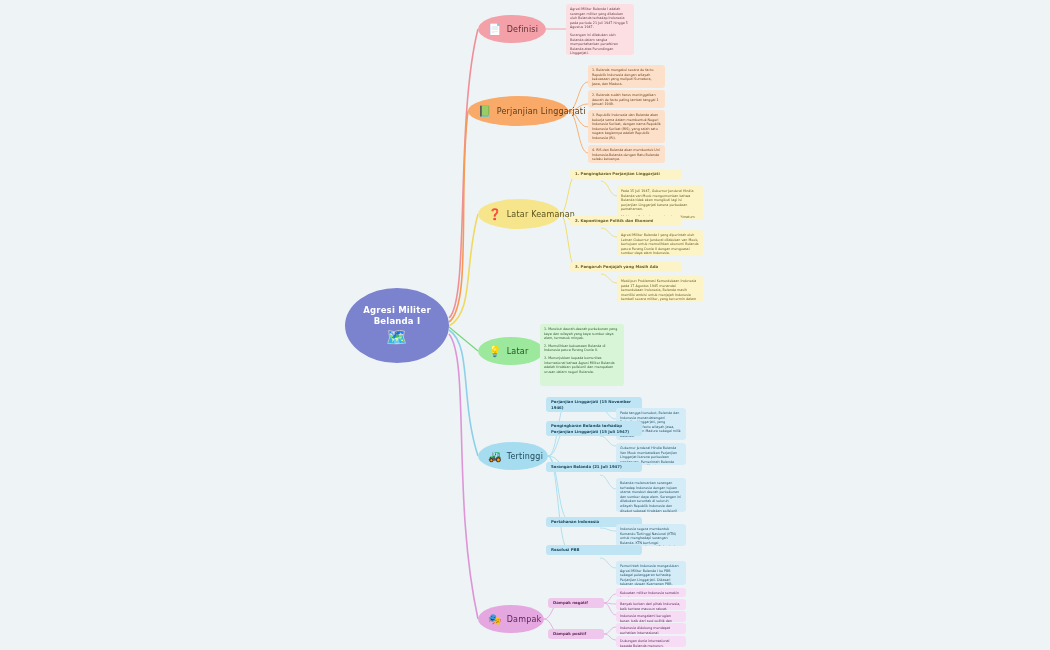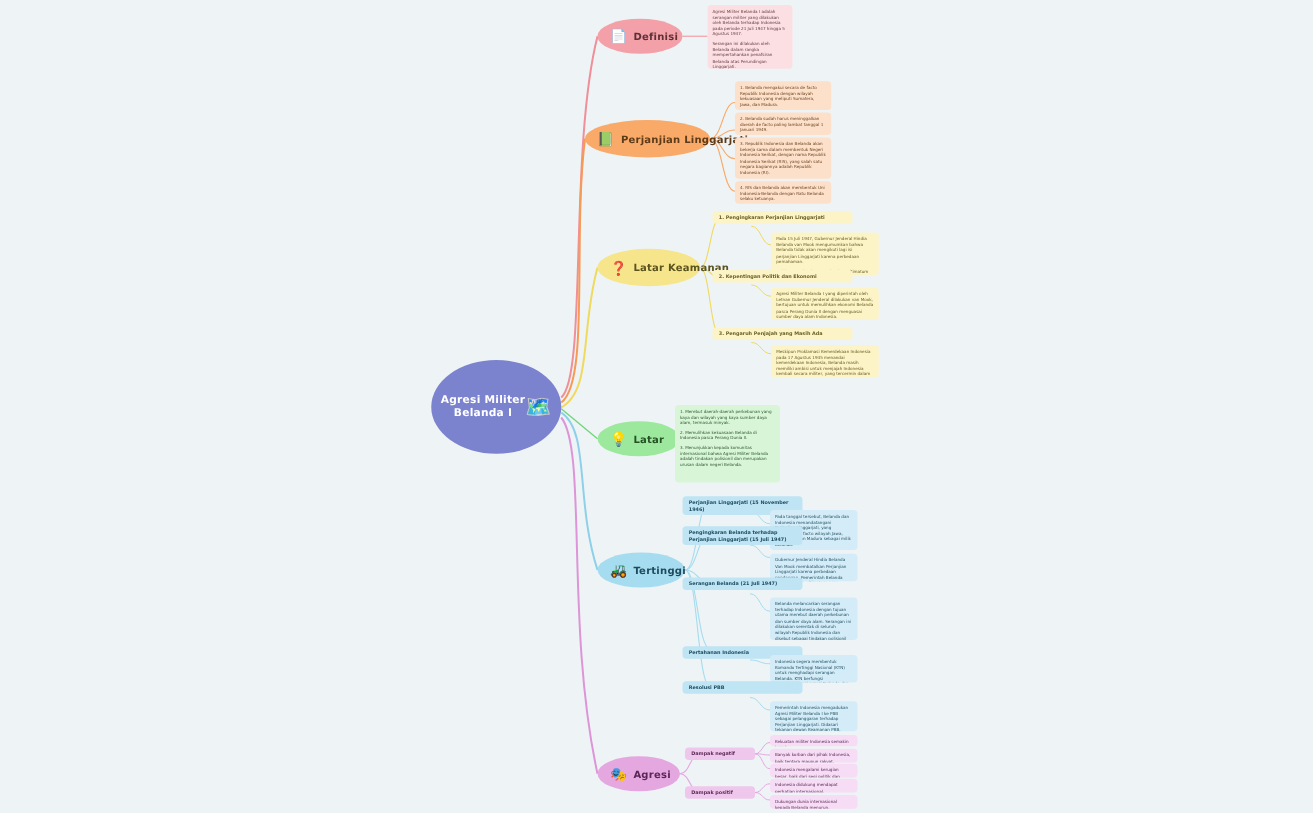--- a/index.html
+++ b/index.html
@@ -10,38 +10,38 @@
     position:relative;
   }
   #canvas{position:absolute;inset:0;width:1050px;height:650px;}
   svg.links{position:absolute;left:0;top:0;width:1050px;height:650px;pointer-events:none;}
 
   
   .root{
     position:absolute;left:345px;top:288px;width:104px;height:75px;
     border-radius:50%;
     background:#7b82ce;
-    display:flex;flex-direction:row;align-items:center;justify-content:center;
+    display:flex;flex-direction:column;align-items:center;justify-content:center;
     color:#ffffff;
   }
   .root .root-label{
     font-size:8.5px;font-weight:bold;line-height:11px;text-align:center;
     letter-spacing:.2px;
   }
   .root .root-emoji{font-size:17px;line-height:17px;margin-top:2px;}
 
   
   .pill{
     position:absolute;border-radius:50%/50%;
     display:flex;align-items:center;gap:5px;
     padding:0 10px;
     box-sizing:border-box;
   }
   .pill .pill-icon{font-size:11px;line-height:11px;flex:0 0 auto;}
-  .pill .pill-label{font-size:8px;font-weight:bold;letter-spacing:.2px;white-space:nowrap;}
+  .pill .pill-label{font-size:8px;font-weight:normal;letter-spacing:.2px;white-space:nowrap;}
 
   .pill.definisi   {left:478px;top:15px; width:68px;height:28px;background:#f4a0a8;color:#5d3136;}
   .pill.linggarjati{left:468px;top:96px; width:100px;height:30px;background:#f9a968;color:#5e3b18;}
   .pill.latar      {left:478px;top:199px;width:82px;height:30px;background:#f6e58a;color:#5b5320;}
   .pill.tujuan     {left:478px;top:337px;width:66px;height:28px;background:#9ce89c;color:#265127;}
   .pill.kronologi  {left:478px;top:442px;width:70px;height:28px;background:#a6dcef;color:#1f4a5c;}
   .pill.dampak     {left:478px;top:605px;width:66px;height:28px;background:#e5a7e0;color:#5a2757;}
 
   
   .box{
@@ -207,21 +207,21 @@
     <p>Indonesia segera membentuk Komando Tertinggi Nasional (KTN) untuk menghadapi serangan Belanda. KTN berfungsi mengkoordinasi agresi Belanda dan menolaknya mereka melakukan gencatan senjata pada 4 Agustus 1947.</p>
   </div>
 
   <div class="hdr c-blue-hdr" style="left:546px;top:545px;width:96px;">Resolusi PBB</div>
   <div class="box c-blue" style="left:616px;top:561px;width:70px;height:24px;">
     <p>Pemerintah Indonesia mengadukan Agresi Militer Belanda I ke PBB sebagai pelanggaran terhadap Perjanjian Linggarjati. Didasari tekanan dewan Keamanan PBB, Belanda akhirnya setuju untuk menghentikan pertempuran pada 15 Agustus 1947.</p>
   </div>
 
   <div class="pill dampak">
     <span class="pill-icon">🎭</span>
-    <span class="pill-label">Agresi</span>
+    <span class="pill-label">Dampak</span>
   </div>
 
   <div class="hdr c-purple-hdr" style="left:548px;top:598px;width:56px;">Dampak negatif</div>
   <div class="box c-purple" style="left:616px;top:588px;width:70px;height:9px;">
     <p>Kekuatan militer Indonesia semakin lemah.</p>
   </div>
   <div class="box c-purple" style="left:616px;top:599px;width:70px;height:11px;">
     <p>Banyak korban dari pihak Indonesia, baik tentara maupun rakyat.</p>
   </div>
   <div class="box c-purple" style="left:616px;top:611px;width:70px;height:11px;">

